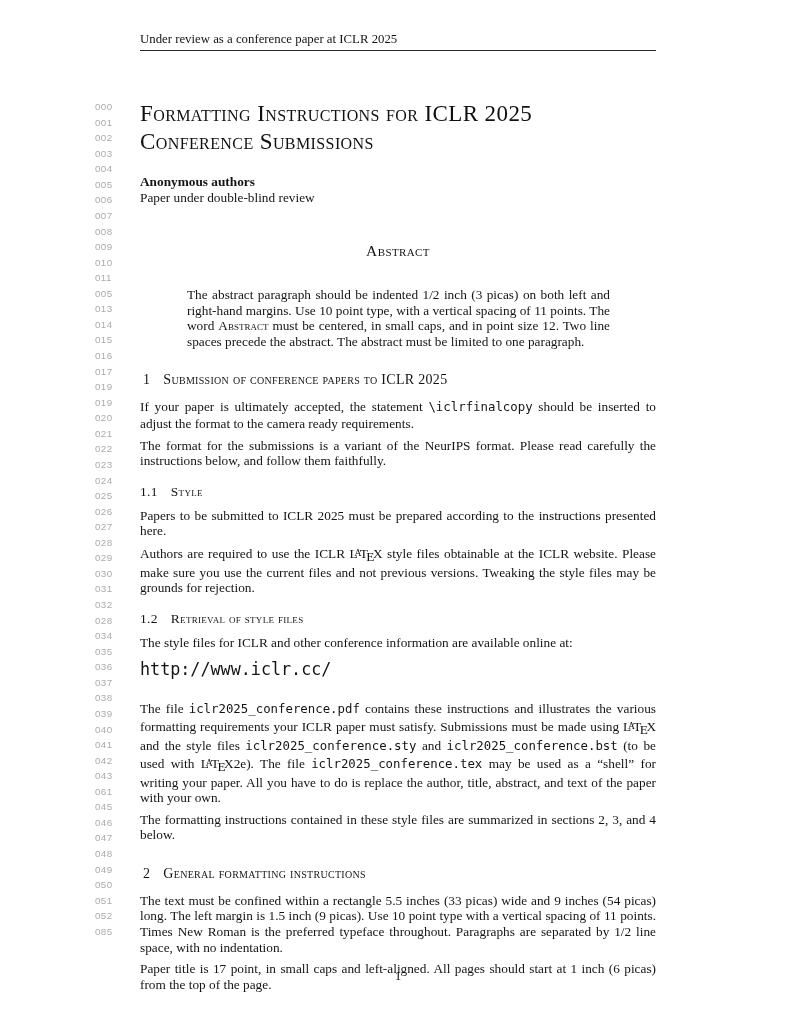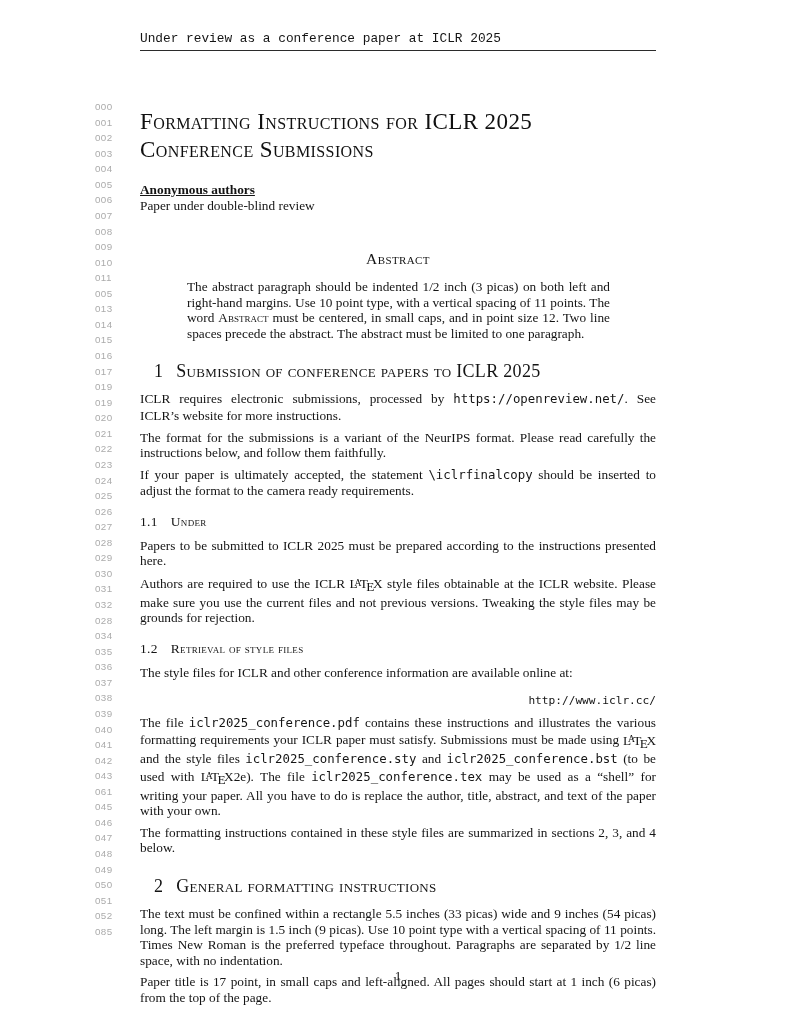--- a/index.html
+++ b/index.html
@@ -13,80 +13,79 @@
     font-family: "Liberation Serif", serif;
     color: #141414;
     overflow: hidden;
   }
   .running-head {
     position: absolute;
     left: 140px; top: 32px; width: 516px;
     font-size: 12.8px; line-height: 14px;
     padding-bottom: 4px;
     border-bottom: 1.2px solid #2b2b2b;
-    font-family: Liberation Mono, monospace;
   }
   .linenos {
     position: absolute;
     left: 95px; top: 99px;
     font-family: "Liberation Sans", sans-serif;
     font-size: 9.8px; line-height: 15.57px;
     letter-spacing: 0.4px;
     color: #ababab;
   }
   .main {
     position: absolute;
-    left: 140px; top: 12px; width: 516px;
+    left: 140px; top: 4px; width: 516px;
   }
   .title {
     margin: 96px 0 0;
     font-size: 23px; line-height: 28px;
     font-variant: small-caps;
     letter-spacing: 0.4px;
     color: #101010;
   }
   .authors { margin: 18px 0 0; font-size: 13.3px; line-height: 15.57px; }
-  .author-name { font-weight: bold; text-decoration: underline; }
+  .author-name { font-weight: bold; }
   .abstract-heading {
     margin: 36px 0 0;
     text-align: center;
     font-variant: small-caps;
     font-size: 15.5px; line-height: 19px;
     letter-spacing: 0.4px;
   }
   .abstract-body {
-    margin: 11px 46px 0 47px;
+    margin: 27px 46px 0 47px;
     font-size: 13.3px; line-height: 15.57px;
     text-align: justify;
     hyphens: auto; -webkit-hyphens: auto;
   }
   .h1 {
-    margin: 22px 14px 11px;
-    font-variant: small-caps;
-    font-size: 18px; line-height: 17px;
+    margin: 22px 3px 11px;
+    font-variant: small-caps;
+    font-size: 14px; line-height: 17px;
     letter-spacing: 0.3px;
   }
   .h1 .secnum { margin-right: 13px; }
   .h2 {
     margin: 15px 0 9px;
     font-variant: small-caps;
     font-size: 13.5px; line-height: 15px;
     letter-spacing: 0.3px;
   }
   .h2 .secnum { margin-right: 13px; }
   .main p {
     margin: 6px 0 0;
     font-size: 13.3px; line-height: 15.57px;
     text-align: justify;
     hyphens: auto; -webkit-hyphens: auto;
   }
   .center-tt {
-    margin: 11px 0 6px;
-    text-align: right;
-    font-size: 12px; line-height: 16px;
+    margin: 11px 0 24px;
+    text-align: left;
+    font-size: 18px; line-height: 16px;
   }
   .tt {
     font-family: "DejaVu Sans Mono", monospace;
     font-size: 0.93em;
   }
   .sc { font-variant: small-caps; }
   .lA {
     font-size: 0.72em;
     vertical-align: 0.25em;
     margin-left: -0.33em; margin-right: -0.17em;
@@ -177,24 +176,23 @@
     <div class="authors">
       <div class="author-name">Anonymous authors</div>
       <div>Paper under double-blind review</div>
     </div>
 
     <div class="abstract-heading">Abstract</div>
     <div class="abstract-body"><span>The abstract paragraph should be indented 1/2 inch (3 picas) on both left and right-hand margins. Use 10 point type, with a vertical spacing of 11 points. The word </span><span class="sc">Abstract</span><span> must be centered, in small caps, and in point size 12. Two line spaces precede the abstract. The abstract must be limited to one paragraph.</span></div>
 
     <div>
         <div class="h1"><span class="secnum">1</span><span class="sectext">Submission of conference papers to ICLR 2025</span></div>
-        <p><span>ICLR requires electronic submissions, processed by </span><span class="tt">https://openreview.net/</span><span>. See ICLR’s website for more instructions.</span></p>
+        <p><span>If your paper is ultimately accepted, the statement </span><span class="tt">\iclrfinalcopy</span><span> should be inserted to adjust the format to the camera ready requirements.</span></p>
         <p><span>The format for the submissions is a variant of the NeurIPS format. Please read carefully the instructions below, and follow them faithfully.</span></p>
-        <p><span>If your paper is ultimately accepted, the statement </span><span class="tt">\iclrfinalcopy</span><span> should be inserted to adjust the format to the camera ready requirements.</span></p>
-        <div class="h2"><span class="secnum">1.1</span><span class="sectext">Under</span></div>
+        <div class="h2"><span class="secnum">1.1</span><span class="sectext">Style</span></div>
         <p><span>Papers to be submitted to ICLR 2025 must be prepared according to the instructions presented here.</span></p>
         <p><span>Authors are required to use the ICLR </span><span>L<span class="lA">A</span>T<span class="lE">E</span>X</span><span> style files obtainable at the ICLR website. Please make sure you use the current files and not previous versions. Tweaking the style files may be grounds for rejection.</span></p>
         <div class="h2"><span class="secnum">1.2</span><span class="sectext">Retrieval of style files</span></div>
         <p><span>The style files for ICLR and other conference information are available online at:</span></p>
         <div class="center-tt"><span class="tt">http://www.iclr.cc/</span></div>
         <p><span>The file </span><span class="tt">iclr2025_conference.pdf</span><span> contains these instructions and illustrates the various formatting requirements your ICLR paper must satisfy. Submissions must be made using </span><span>L<span class="lA">A</span>T<span class="lE">E</span>X</span><span> and the style files </span><span class="tt">iclr2025_conference.sty</span><span> and </span><span class="tt">iclr2025_conference.bst</span><span> (to be used with </span><span>L<span class="lA">A</span>T<span class="lE">E</span>X2e</span><span>). The file </span><span class="tt">iclr2025_conference.tex</span><span> may be used as a “shell” for writing your paper. All you have to do is replace the author, title, abstract, and text of the paper with your own.</span></p>
         <p><span>The formatting instructions contained in these style files are summarized in sections 2, 3, and 4 below.</span></p>
         <div class="h1"><span class="secnum">2</span><span class="sectext">General formatting instructions</span></div>
         <p><span>The text must be confined within a rectangle 5.5 inches (33 picas) wide and 9 inches (54 picas) long. The left margin is 1.5 inch (9 picas). Use 10 point type with a vertical spacing of 11 points. Times New Roman is the preferred typeface throughout. Paragraphs are separated by 1/2 line space, with no indentation.</span></p>
         <p><span>Paper title is 17 point, in small caps and left-aligned. All pages should start at 1 inch (6 picas) from the top of the page.</span></p>

